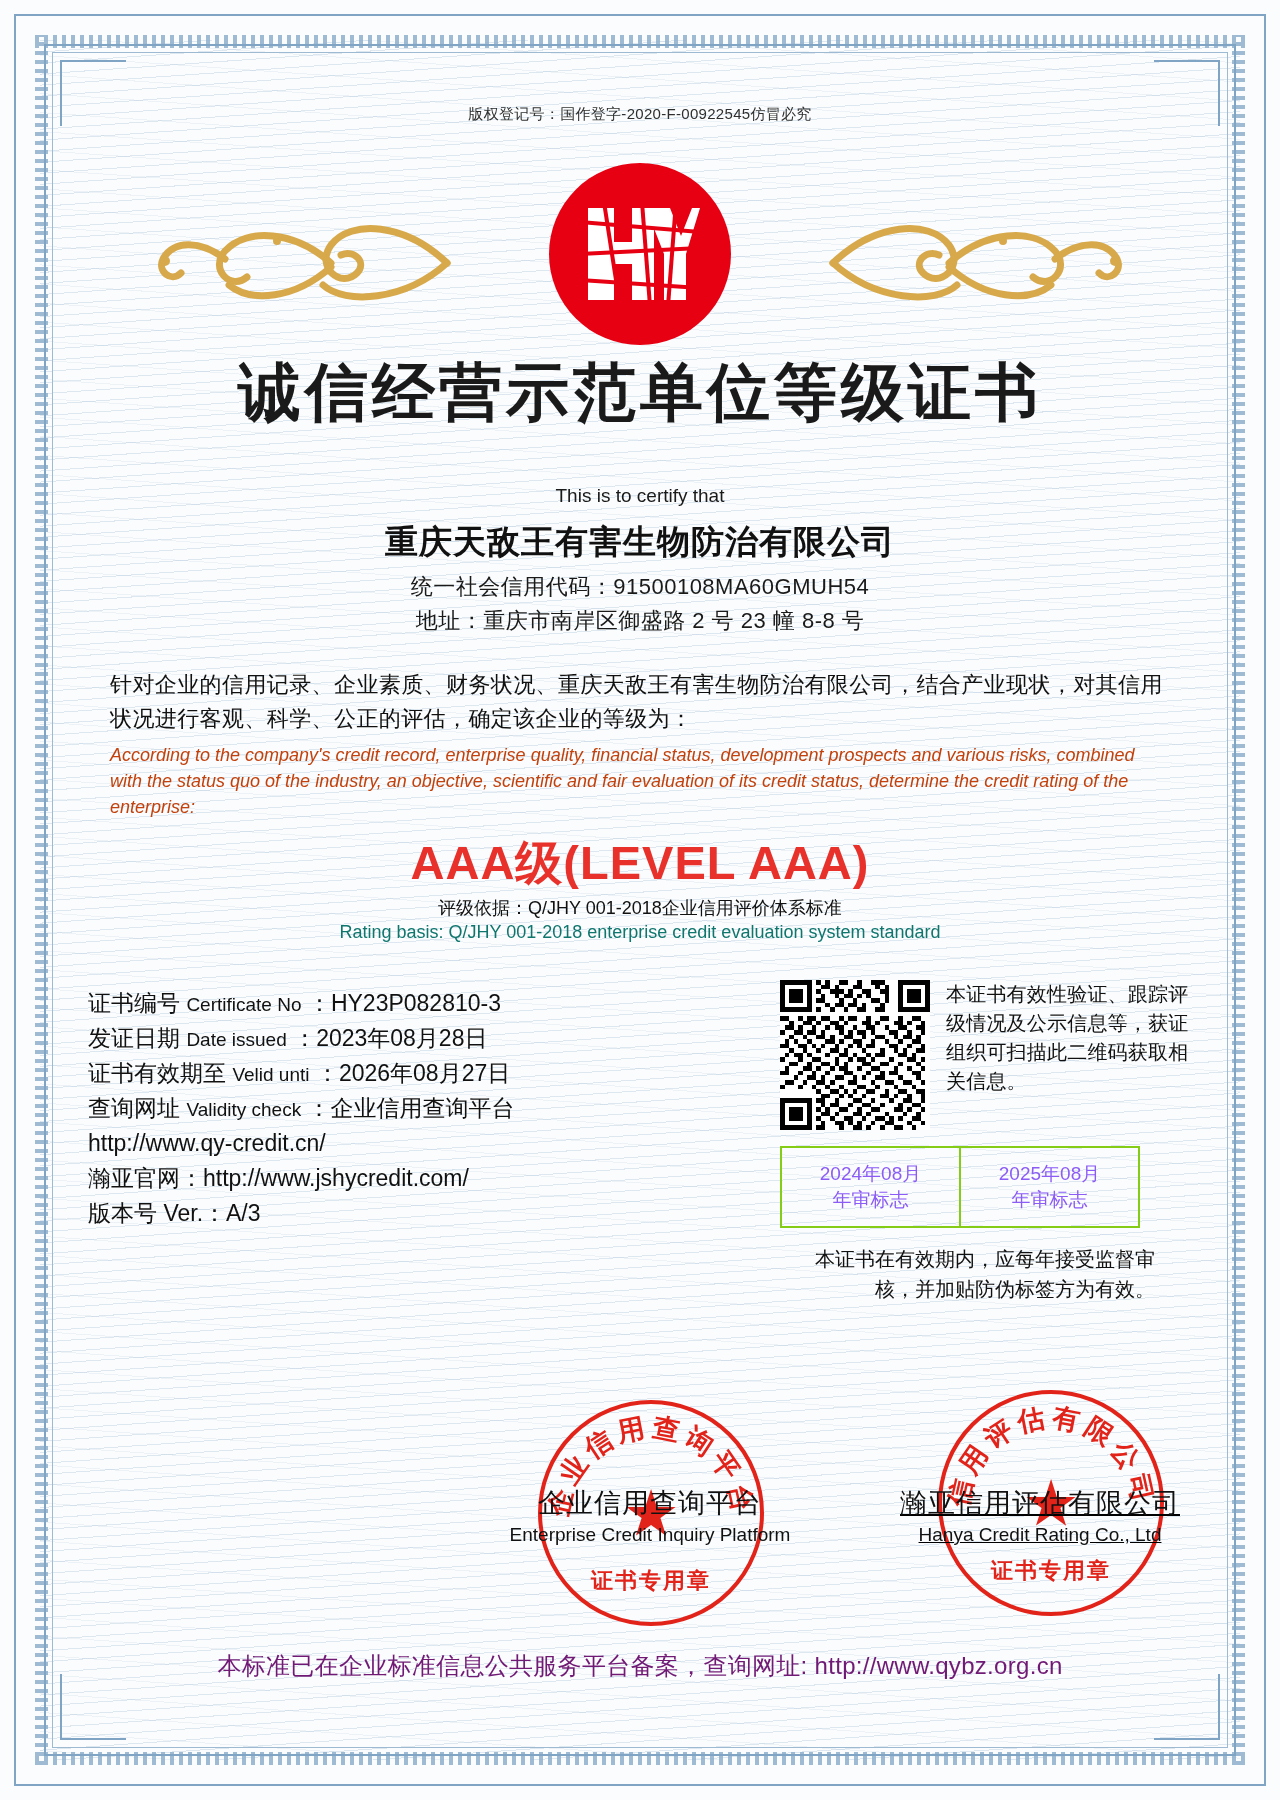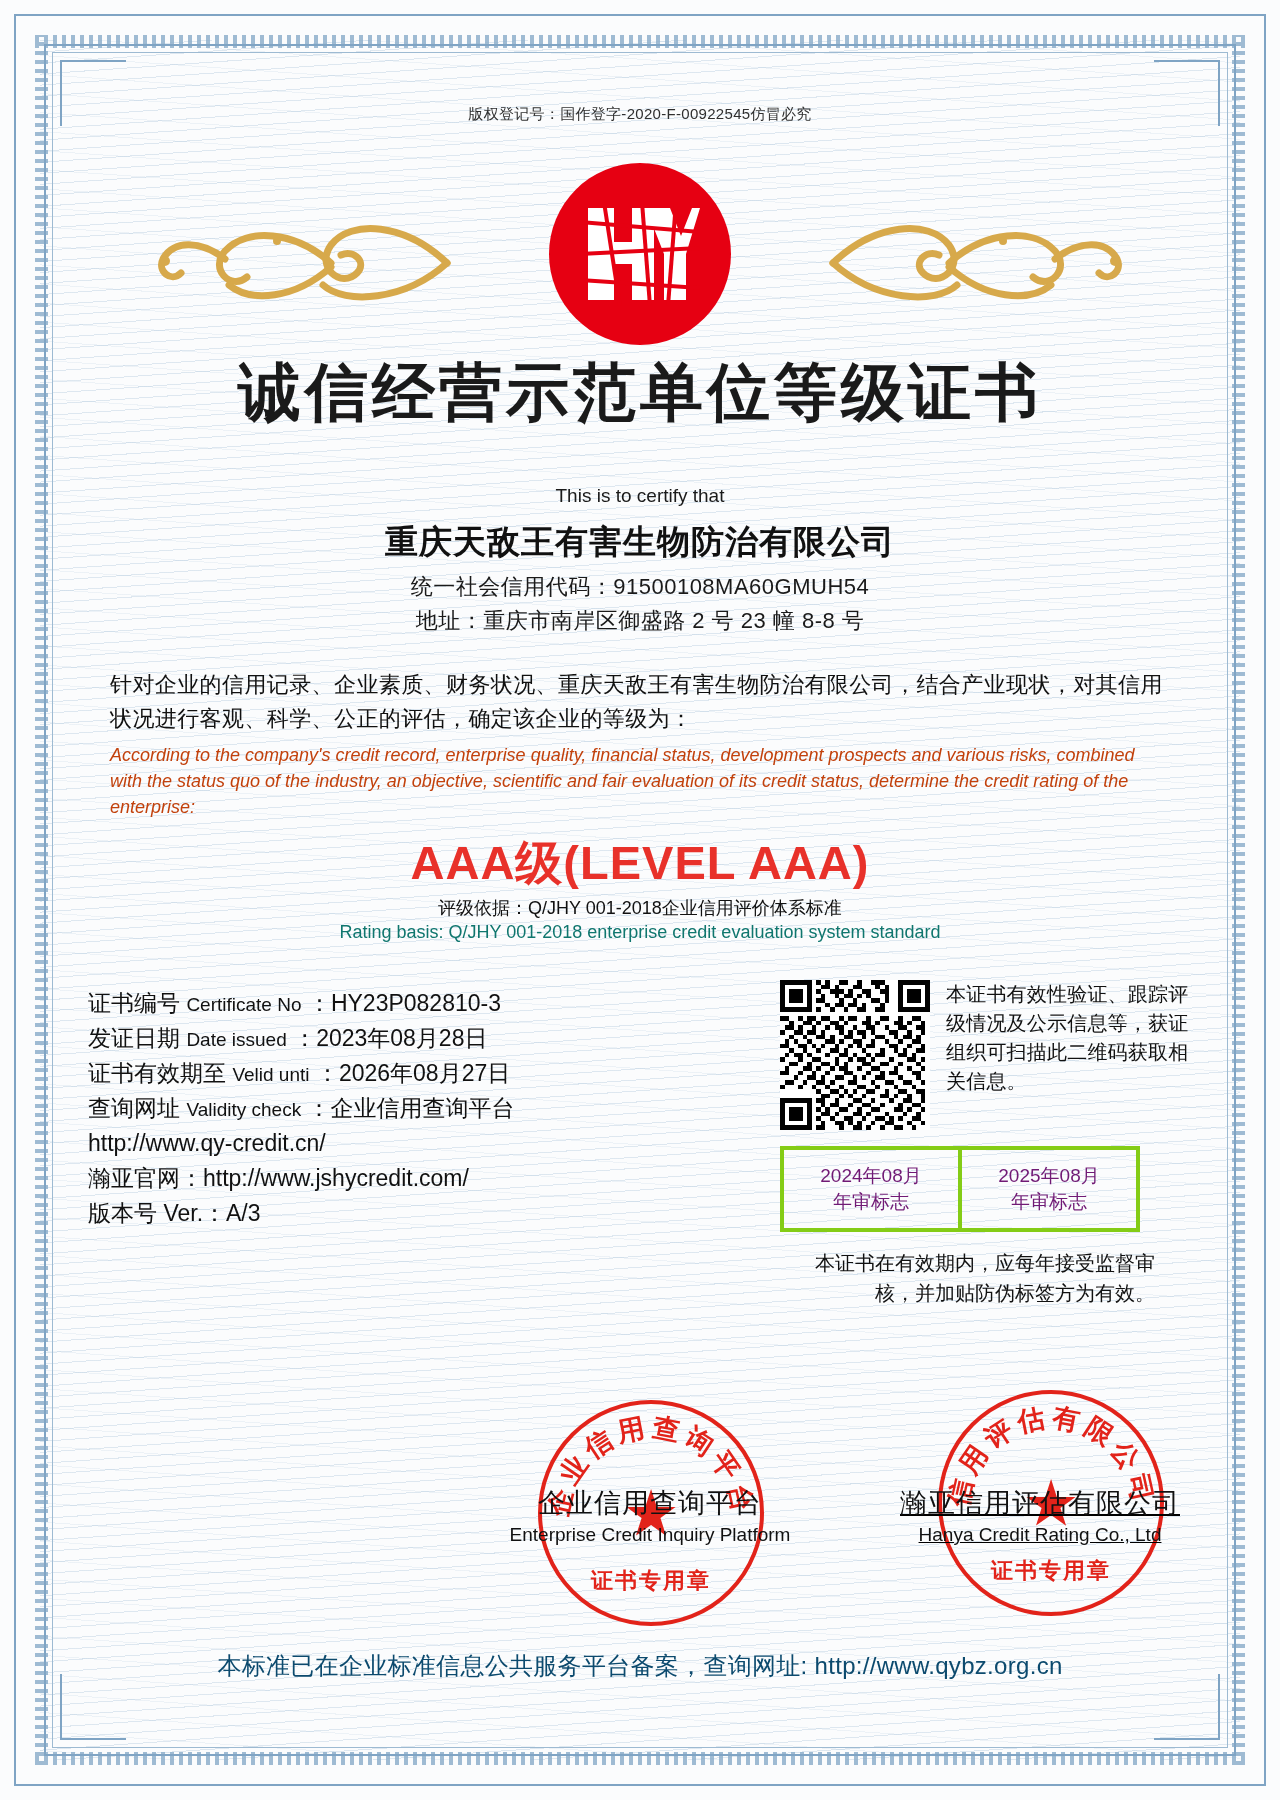--- a/index.html
+++ b/index.html
@@ -174,23 +174,23 @@
   .qr-block{position:absolute;top:920px;right:20px;width:420px;}
   .qr-top{display:flex;gap:16px;}
   .qr-code{width:150px;height:150px;flex:0 0 150px;background:#fff;}
   .qr-note{
     font-size:20px;color:#111;line-height:1.45;letter-spacing:.2px;
   }
   .stamp-boxes{
     display:flex;margin-top:16px;width:360px;
   }
   .stamp-box{
-    flex:1;border:4px solid #84cc16;height:78px;
+    flex:1;border:2px solid #84cc16;height:78px;
     display:flex;flex-direction:column;align-items:center;justify-content:center;
-    font-size:19px;color:#701a75;line-height:1.35;
+    font-size:19px;color:#8b5cf6;line-height:1.35;
   }
   .stamp-box + .stamp-box{border-left:none;}
   .qr-foot{
     margin-top:16px;width:375px;text-align:right;
     font-size:20px;color:#111;line-height:1.5;
   }
 
   
   .seal{
     position:absolute;width:218px;height:218px;border-radius:50%;
@@ -214,21 +214,21 @@
   .org{
     position:absolute;text-align:center;
   }
   .org .cn{font-size:27px;color:#111;letter-spacing:1px;white-space:nowrap;}
   .org .en{font-size:19px;color:#111;white-space:nowrap;margin-top:3px;}
   .org.left{left:400px;top:1425px;width:380px;}
   .org.right{left:790px;top:1425px;width:380px;text-decoration:underline;}
 
   .footer-note{
     position:absolute;left:0;right:0;top:1590px;
-    text-align:center;font-size:24px;color:#0c4a6e;letter-spacing:.3px;
+    text-align:center;font-size:24px;color:#701a75;letter-spacing:.3px;
   }
 </style>
 </head>
 <body>
 
 <div class="page">
 
   <div class="bg-wave"></div>
   <div class="bg-wave2"></div>
 

